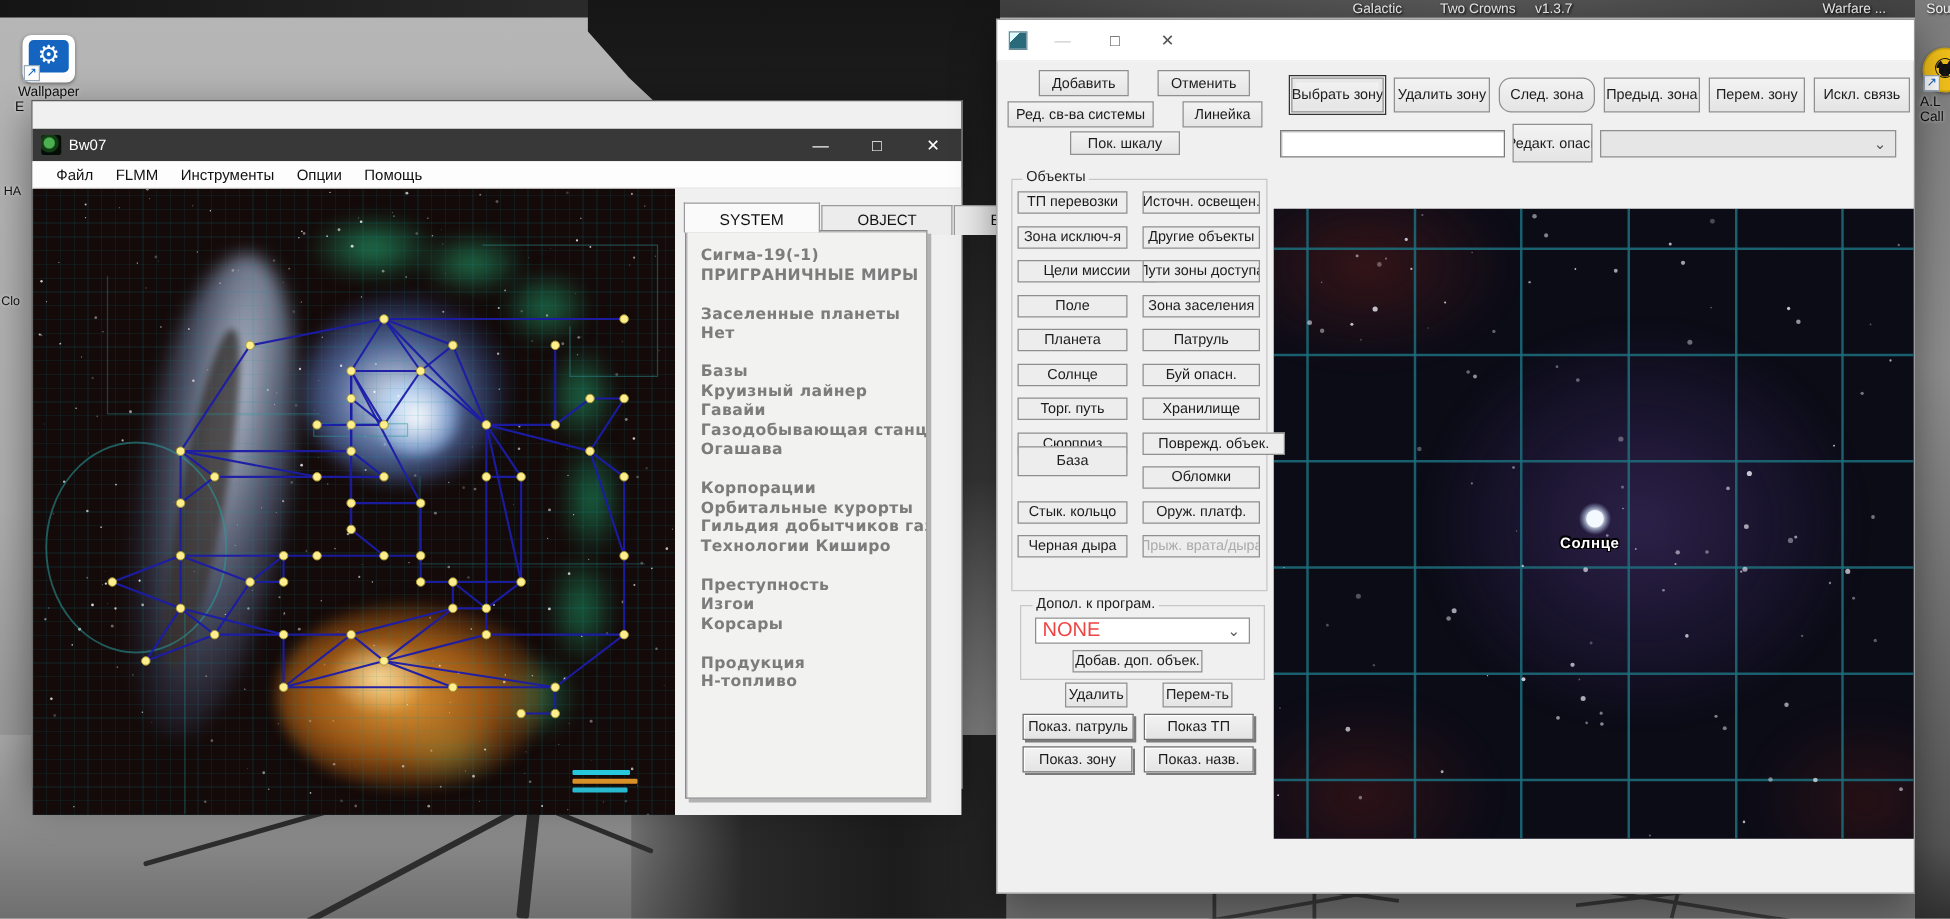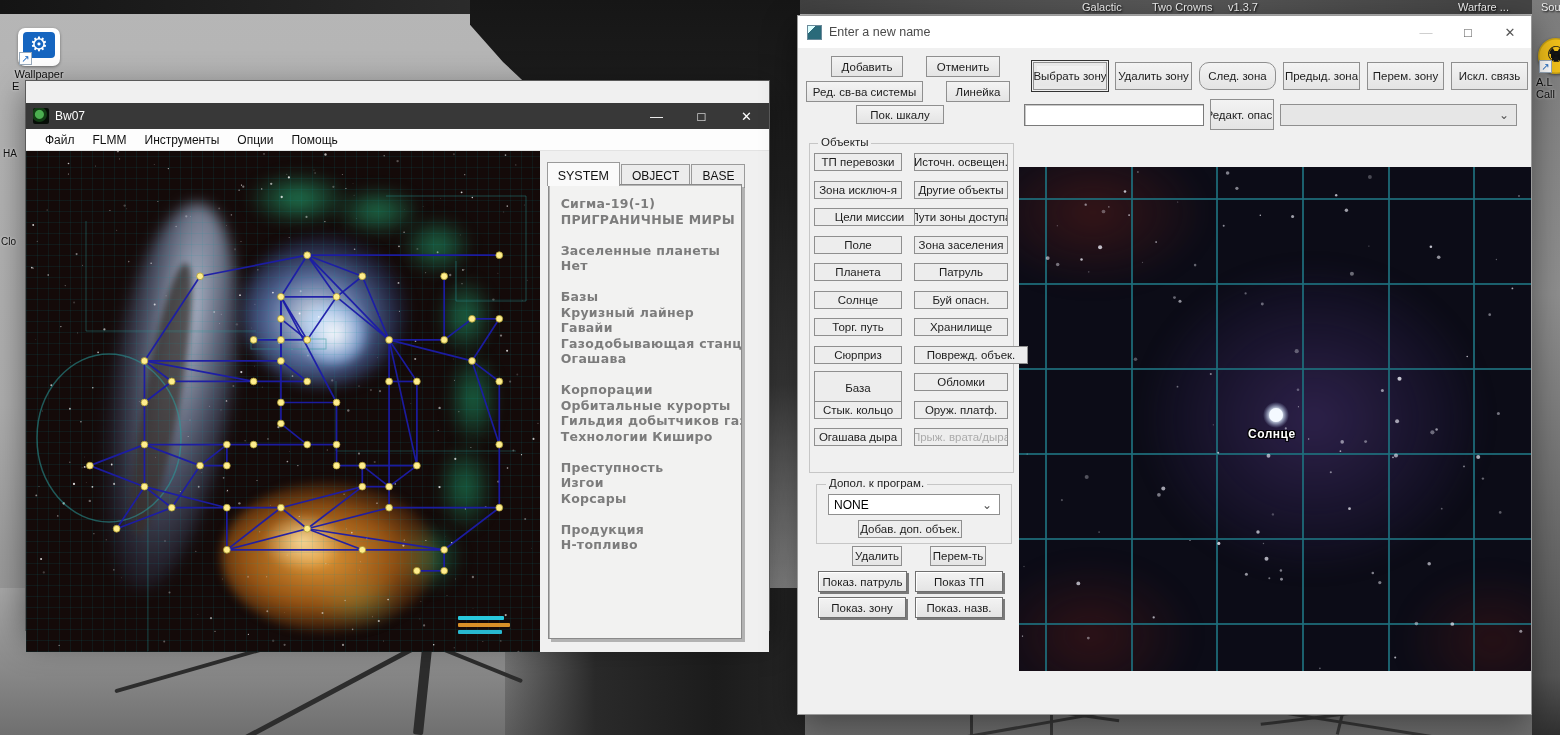--- a/index.html
+++ b/index.html
@@ -55,21 +55,21 @@
   .map { position:relative; width:515px; height:501px; background:#140a09; overflow:hidden; }
   .map .neb { position:absolute; border-radius:50%; filter:blur(7px); }
   .map-grid { position:absolute; inset:0;
      background-image:repeating-linear-gradient(90deg, rgba(0,150,160,.10) 0 1px, transparent 1px 11px),
                       repeating-linear-gradient(0deg, rgba(0,150,160,.10) 0 1px, transparent 1px 11px); }
   .map svg { position:absolute; inset:0; }
   .wm-line { position:absolute; height:4px; border-radius:1px; }
 
   .syspanel { width:230px; background:#f0f0f0; position:relative; }
   .tabs { position:absolute; left:7px; top:11px; display:flex; }
-  .tab { font-size:12px; color:#111; padding:4px 10px 3px; border:1px solid #9a9a9a; border-bottom:none; background:#ececec; margin-right:1px; position:relative; top:2px; }
+  .tab { font-size:12px; color:#111; padding:4px 28px 3px; border:1px solid #9a9a9a; border-bottom:none; background:#ececec; margin-right:1px; position:relative; top:2px; }
   .tab.active { background:#fafafa; top:0; padding-top:6px; z-index:2; font-size:12.5px; }
   .infobox { position:absolute; left:8px; top:33px; width:194px; height:455px; background:#f2f2f1;
     border:1px solid #8a8a8a; box-shadow:inset 1px 1px 0 #b5b5b5, 3px 3px 0 rgba(128,128,128,.55); padding:11px 0 0 12px; overflow:hidden; }
   .infoline { font-family:"DejaVu Sans",sans-serif; font-weight:bold; color:#7c7c7c; font-size:12.5px; line-height:15.5px; letter-spacing:.3px; white-space:nowrap; }
 
   
   .editor { left:797px; top:15px; width:735px; height:700px; background:#f0f0f0; border:1px solid #9a9a9a; }
   .ed-titlebar { height:33px; background:#ffffff; display:flex; align-items:center; border-bottom:1px solid #f0f0f0; }
   .ed-title-icon { width:15px; height:15px; margin:0 7px 0 9px; border:1px solid #6a8a9a;
     background:linear-gradient(135deg,#dff 0 30%,#2a6a7a 30% 100%); }
@@ -81,21 +81,21 @@
   .btn { position:absolute; background:linear-gradient(180deg,#f3f3f3,#e4e4e4); border:1px solid #8f8f8f;
     font-size:11.5px; color:#1c1c1c; display:flex; align-items:center; justify-content:center; white-space:nowrap; overflow:hidden; }
   .btn.flat { background:#ededed; }
   .btn.focusring { outline:1px solid #333; outline-offset:1px; box-shadow:0 0 0 3px #e8e8e8 inset; }
   .btn.hard3d { border:1px solid #6f6f6f; box-shadow:2px 2px 0 #7a7a7a, inset 1px 1px 0 #fff; }
   .btn.disabled { color:#ababab; }
   .field { position:absolute; background:#fff; border:1px solid #7a7a7a; box-shadow:inset 1px 1px 0 #c8c8c8; }
   .combo { position:absolute; background:#e6e6e6; border:1px solid #8f8f8f; display:flex; align-items:center; }
   .combo .chev { margin-left:auto; margin-right:7px; color:#555; font-size:12px; }
   .combo.white { background:#fff; }
-  .combo .val { font-size:12px; padding-left:5px; color:#000000; }
+  .combo .val { font-size:16px; padding-left:5px; color:#ef4444; }
   .grouplabel { position:absolute; font-size:11.5px; color:#222; background:#f0f0f0; padding:0 3px; z-index:2; }
   .groupbox { position:absolute; border:1px solid #c6c6c6; }
 
   .starfield { position:absolute; left:221px; top:118px; width:512px; height:504px; background:#0c0c17; overflow:hidden; }
   .starfield .neb { position:absolute; border-radius:50%; filter:blur(10px); }
   .starfield svg { position:absolute; inset:0; }
   .sun-label { position:absolute; color:#fff; font-size:12px; font-weight:bold; letter-spacing:.5px;
     text-shadow:1px 1px 0 #000, -1px 1px 0 #000, 1px -1px 0 #000, -1px -1px 0 #000; }
 </style>
 </head>
@@ -638,21 +638,20 @@
             <div class="infoline">Продукция</div>
             <div class="infoline">Н-топливо</div>
           </div>
       </div>
     </div>
   </div>
 
   <div class="win editor">
     <div class="ed-titlebar">
       <div class="ed-title-icon"></div>
-      <div class="ed-title-text">Enter a new name</div>
       <div class="win-btns">
         <div class="win-btn dim">—</div>
         <div class="win-btn">□</div>
         <div class="win-btn">✕</div>
       </div>
     </div>
     <div class="ed-body">
 
       <div class="btn" style="left:33px;top:7px;width:72px;height:21px;">Добавить</div>
       <div class="btn" style="left:128px;top:7px;width:74px;height:21px;">Отменить</div>
@@ -825,22 +824,22 @@
         <div class="btn flat" style="left: 16px; top: 186.5px; width: 88px; height: 18px;">Поле</div>
         <div class="btn flat" style="left: 116px; top: 186.5px; width: 94px; height: 18px;">Зона заселения</div>
         <div class="btn flat" style="left: 16px; top: 214px; width: 88px; height: 18px;">Планета</div>
         <div class="btn flat" style="left: 116px; top: 214px; width: 94px; height: 18px;">Патруль</div>
         <div class="btn flat" style="left: 16px; top: 241.5px; width: 88px; height: 18px;">Солнце</div>
         <div class="btn flat" style="left: 116px; top: 241.5px; width: 94px; height: 18px;">Буй опасн.</div>
         <div class="btn flat" style="left: 16px; top: 269px; width: 88px; height: 18px;">Торг. путь</div>
         <div class="btn flat" style="left: 116px; top: 269px; width: 94px; height: 18px;">Хранилище</div>
         <div class="btn flat" style="left: 16px; top: 296.5px; width: 88px; height: 18px;">Сюрприз</div>
         <div class="btn flat" style="left: 116px; top: 296.5px; width: 114px; height: 18px;">Поврежд. объек.</div>
-        <div class="btn flat" style="left: 16px; top: 322px; width: 88px; height: 34px;">База</div>
+        <div class="btn flat" style="left: 16px; top: 308px; width: 88px; height: 24px;">База</div>
         <div class="btn flat" style="left: 116px; top: 324px; width: 94px; height: 18px;">Обломки</div>
         <div class="btn flat" style="left: 16px; top: 351.5px; width: 88px; height: 18px;">Стык. кольцо</div>
         <div class="btn flat" style="left: 116px; top: 351.5px; width: 94px; height: 18px;">Оруж. платф.</div>
-        <div class="btn flat" style="left: 16px; top: 379px; width: 88px; height: 18px;">Огашава дыра</div>
+        <div class="btn flat" style="left: 16px; top: 379px; width: 88px; height: 18px;">Черная дыра</div>
         <div class="btn flat disabled" style="left: 116px; top: 379px; width: 94px; height: 18px;">Прыж. врата/дыра</div>
       </div>
   </div>
 
 </div>
 
 </body></html>

